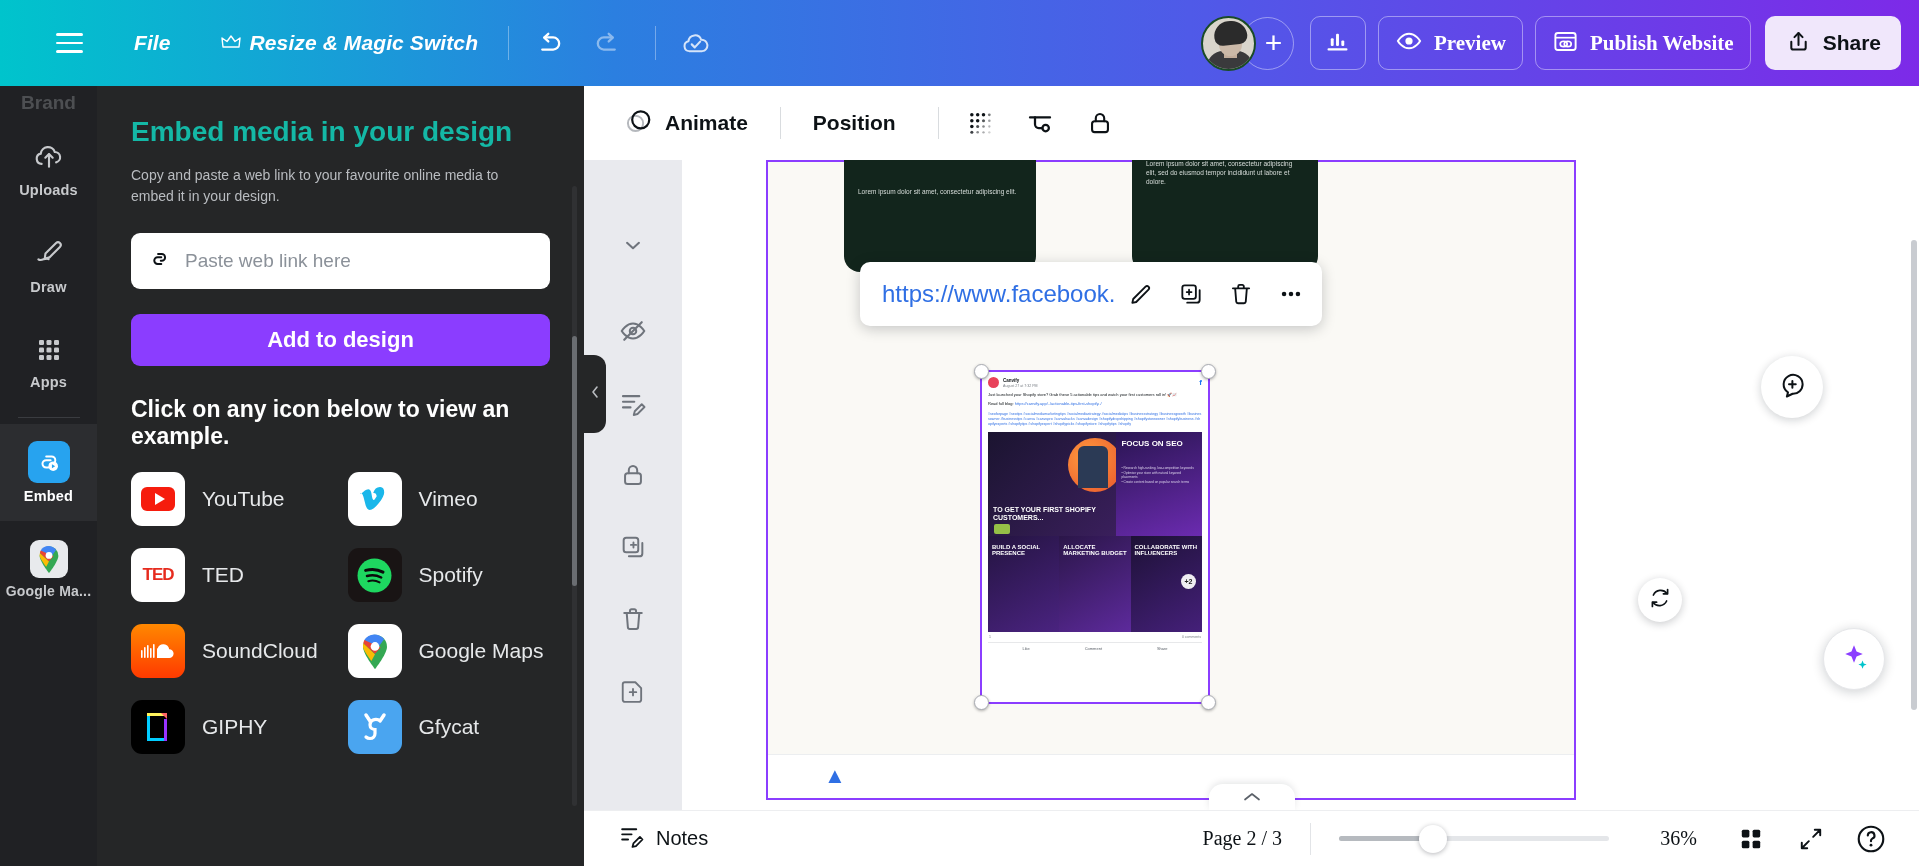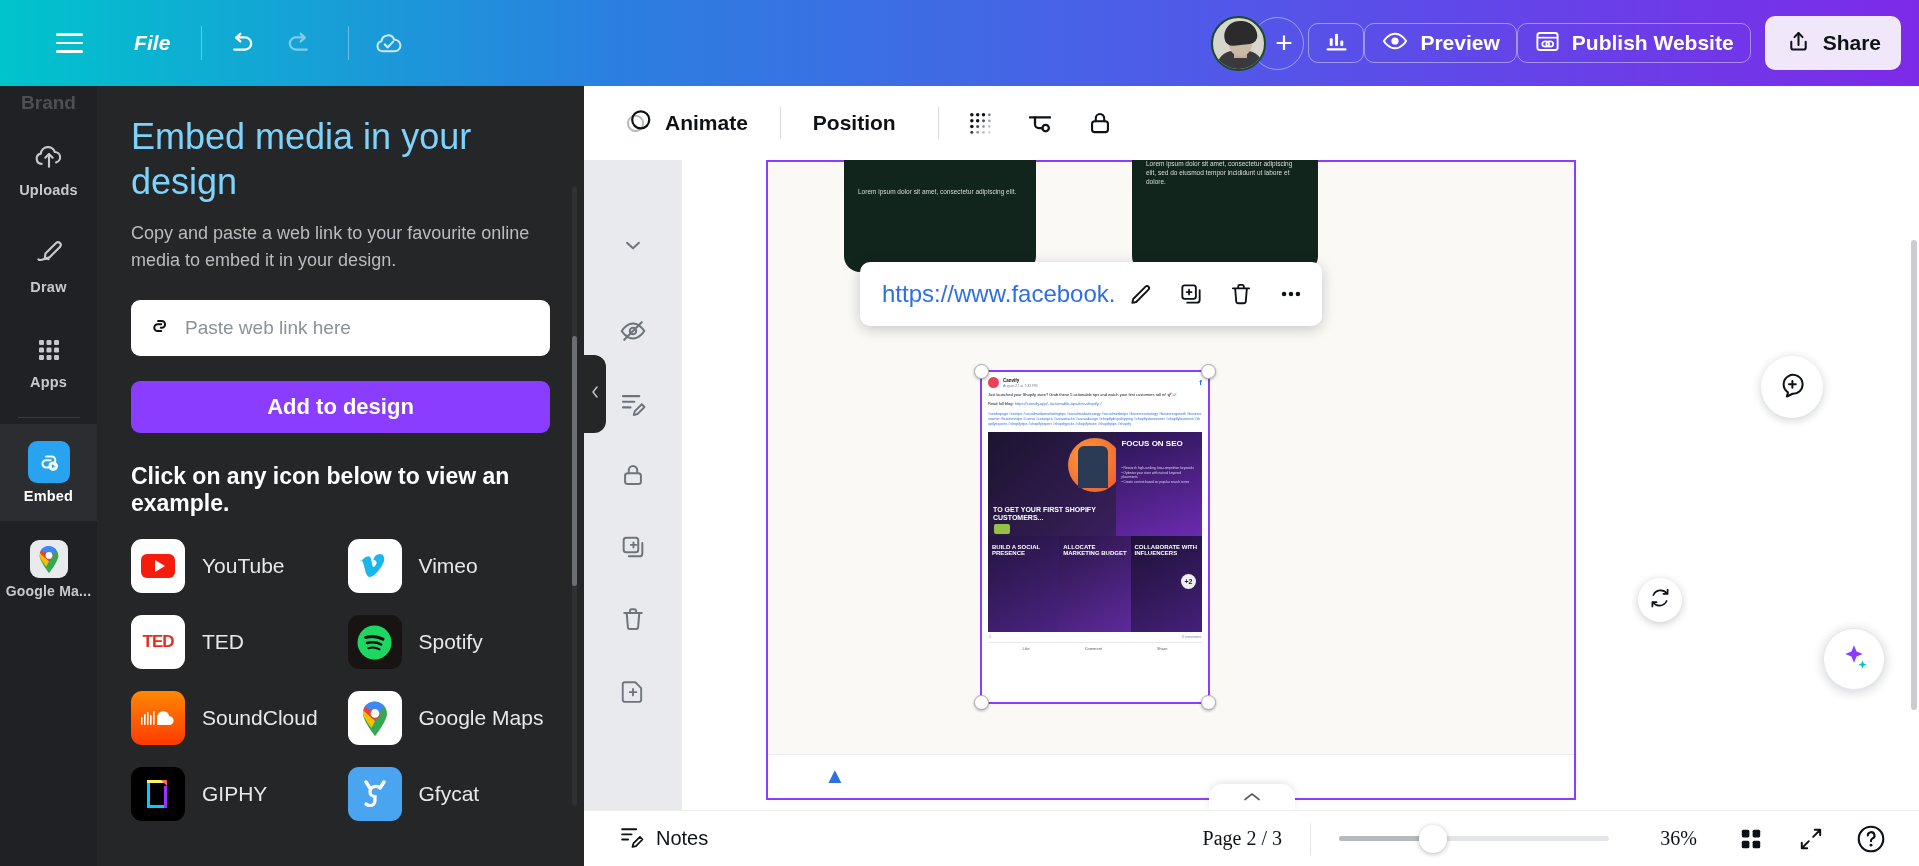--- a/index.html
+++ b/index.html
@@ -39,23 +39,23 @@
       background:#cbb9a8; border-radius:11px 11px 12px 12px; }
   .avatar .body { position:absolute; left:4px; top:33px; width:46px; height:24px;
       background:#3a3a3c; border-radius:16px 16px 0 0; }
   .avatar .neck { position:absolute; left:21px; top:30px; width:13px; height:10px; background:#c2ad9b; }
   .plus-circle {
     width:53px; height:53px; border-radius:50%; border:1.5px solid rgba(255,255,255,.42);
     display:flex; align-items:center; justify-content:center; margin-left:-15px; cursor:pointer;
     color:#fff; font-size:30px; font-weight:300; padding-left:12px;
   }
   .box-btn {
-    border:1.5px solid rgba(255,255,255,.42); border-radius:10px; height:40px;
+    border:1.5px solid rgba(255,255,255,.42); border-radius:10px; height:54px;
     display:flex; align-items:center; justify-content:center; padding:0 16px;
-    margin-left:0; cursor:pointer; gap:11px;
+    margin-left:12px; cursor:pointer; gap:11px;font-family:Liberation Serif, serif;
   }
   .box-btn .lbl { color:#fff; font-size:21px; font-weight:700; }
   .share-btn {
     background:#f0e7fb; border-radius:10px; height:54px; display:flex; align-items:center;
     padding:0 20px; margin-left:14px; gap:11px; cursor:pointer;
   }
   .share-btn .lbl { color:#0d1216; font-size:21px; font-weight:700; }
 
   
   .rail {
@@ -76,22 +76,22 @@
   .gmap-tile { width:38px; height:38px; border-radius:9px; background:#e8eaed;
       display:flex; align-items:center; justify-content:center; }
   .rail-item.trunc .rlbl { font-size:14px; white-space:nowrap; }
 
   
   .panel {
     position:absolute; left:97px; top:86px; width:487px; height:780px;
     background:#252627; z-index:25; overflow:hidden;
   }
   .panel-inner { padding:28px 34px 0 34px; position:relative; height:100%; }
-  .p-title { color:#7dd3fc; font-size:36px; font-weight:400; line-height:1.25; }
-  .p-desc { color:#b9bcc0; font-size:18px; line-height:1.5; margin-top:16px; max-width:400px; }
+  .p-title { color:#14b8a6; font-size:28px; font-weight:700; line-height:1.25; }
+  .p-desc { color:#b9bcc0; font-size:14px; line-height:1.5; margin-top:16px; max-width:400px; }
   .link-field {
     margin-top:26px; height:56px; background:#fff; border-radius:9px;
     display:flex; align-items:center; padding:0 16px; gap:12px; cursor:text;
   }
   .link-field input {
     border:0; outline:0; font-size:19px; color:#6b7178; font-family:inherit;
     background:transparent; flex:1;
   }
   .link-field input::placeholder { color:#8b9199; }
   .add-btn {
@@ -246,20 +246,28 @@
     <div class="hamburger">
         <i></i>
         <i></i>
         <i></i>
       </div>
 
     <div class="tb-item" style="margin-left:26px;">
       <span class="tb-text">File</span>
     </div>
 
+    <div class="tb-item" style="margin-left:18px;">
+      <span class="crown">
+        <svg width="20" height="15" viewBox="0 0 20 15" fill="none">
+            <path d="M2 13h16M2 13L1 4l5 3.5L10 2l4 5.5L19 4l-1 9" stroke="#fff" stroke-width="1.4" stroke-linejoin="round" stroke-linecap="round" fill="none"></path>
+          </svg>
+      </span>
+      <span class="tb-text">Resize &amp; Magic Switch</span>
+    </div>
 
     <div class="tb-sep"></div>
 
     <div class="ic-btn">
       <svg width="29" height="29" viewBox="0 0 24 24" fill="none">
           <path d="M8 7H15a5 5 0 0 1 0 10H6" stroke="#fff" stroke-width="1.9" stroke-linecap="round" stroke-linejoin="round"></path>
           <path d="M11 4 7.6 7.2 11 10.3" stroke="#fff" stroke-width="1.9" stroke-linecap="round" stroke-linejoin="round"></path>
         </svg>
     </div>
     <div class="ic-btn" style="margin-left:6px;">

